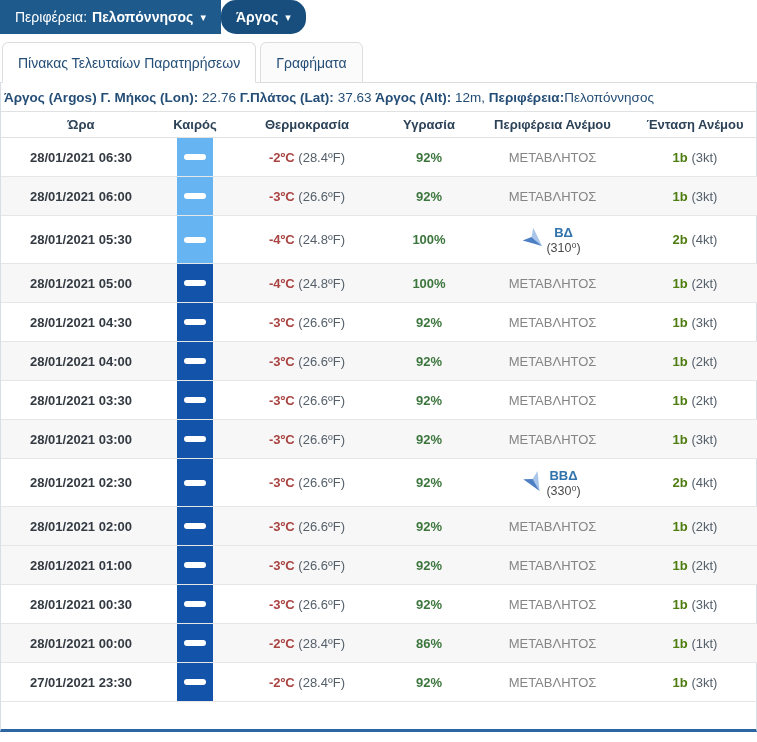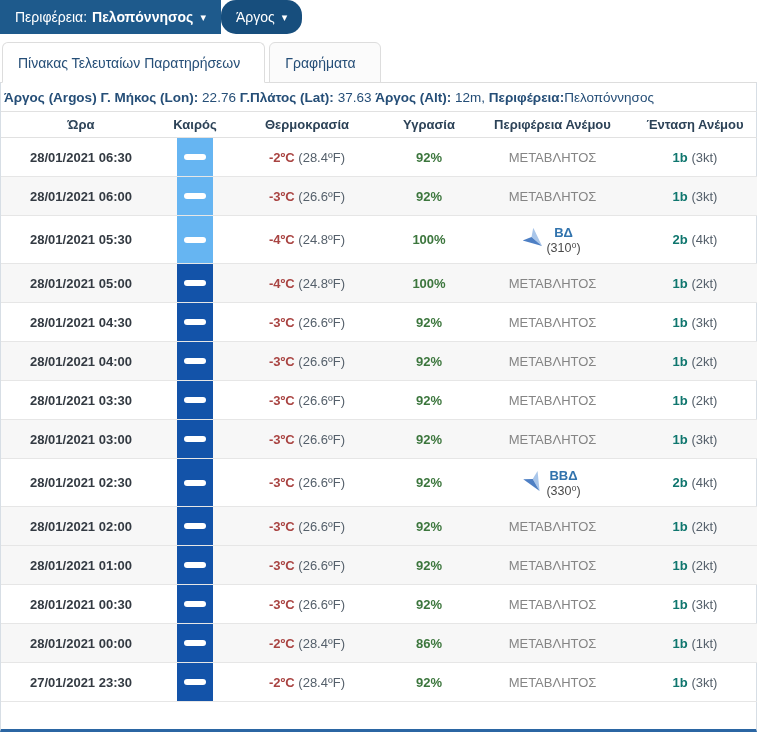--- a/index.html
+++ b/index.html
@@ -12,27 +12,27 @@
   }
 
   
   .navbar { display:flex; height:34px; }
   .nav-item {
     background:var(--navbar,#1e5a8c); color:#fff;
     display:flex; align-items:center; gap:5px;
     padding:0 15px; font-size:14px; cursor:pointer; white-space:nowrap;
   }
   .nav-item .bold { font-weight:bold; }
-  .nav-item.station { background:var(--navbar_active,#174e7d); font-weight:normal;border-radius:15px; }
+  .nav-item.station { background:var(--navbar_active,#174e7d); font-weight:bold;border-radius:15px; }
   .caret { font-size:11px; margin-left:2px; }
 
   
   .tabs { position:relative; z-index:2; display:flex; gap:4px; padding:8px 0 0 2px; margin-bottom:-1px; }
   .tab {
-    font-size:14px; color:#254e77; padding:12px 24px 11px 15px;
+    font-size:14px; color:#254e77; padding:12px 15px 11px 15px;
     border:1px solid #ddd; border-radius:6px 6px 0 0; cursor:pointer;
     background:#fbfbfb; border-bottom:1px solid #ddd;
   }
   .tab.active { background:#fff; border-bottom:1px solid #fff; }
 
   
   .content {
     position:relative; z-index:1;
     border-top:1px solid #ddd;
     border-left:1px solid #d7dee5; border-right:1px solid #d7dee5;
@@ -66,21 +66,21 @@
   .wx-dash { width:22px; height:6px; border-radius:3px; background:#fff; }
 
   .temp-c { color:var(--temp_red,#a94442); font-weight:bold; }
   .temp-f { color:#55606b; }
   .hum { color:var(--humidity_green,#3c763d); font-weight:bold;text-align:center; }
   .wind-var { color:#858585; }
   .windwrap { display:flex; align-items:center; justify-content:center; }
   .wind-dir { color:var(--wind_blue,#3173ad); font-weight:bold; font-size:13px; }
   .wind-deg { color:#4a4a4a; font-size:12.5px; }
   .arrow-icon { width:22px; height:22px; }
-  .beaufort { font-weight:bold; color:#0f766e; }
+  .beaufort { font-weight:bold; color:#4d7c0f; }
   .knots { color:#55606b; }
 </style>
 </head>
 <body>
 
 <div class="navbar">
   <div class="nav-item">
     <span>Περιφέρεια:</span>
     <span class="bold">Πελοπόννησος</span>
     <span class="caret">▾</span>

